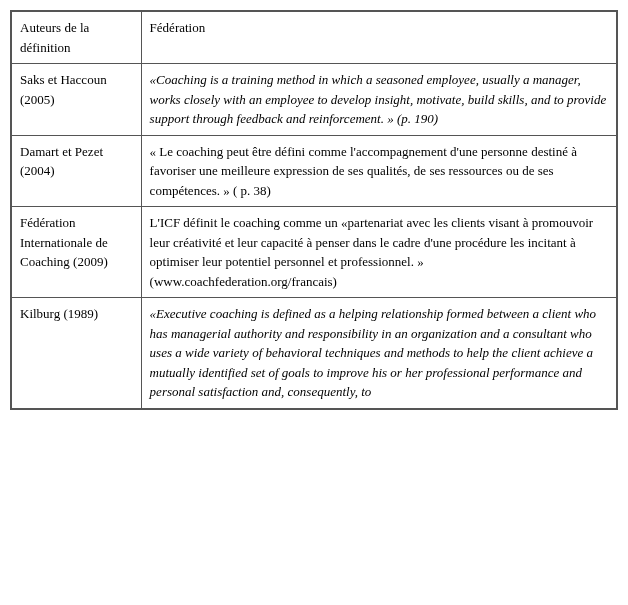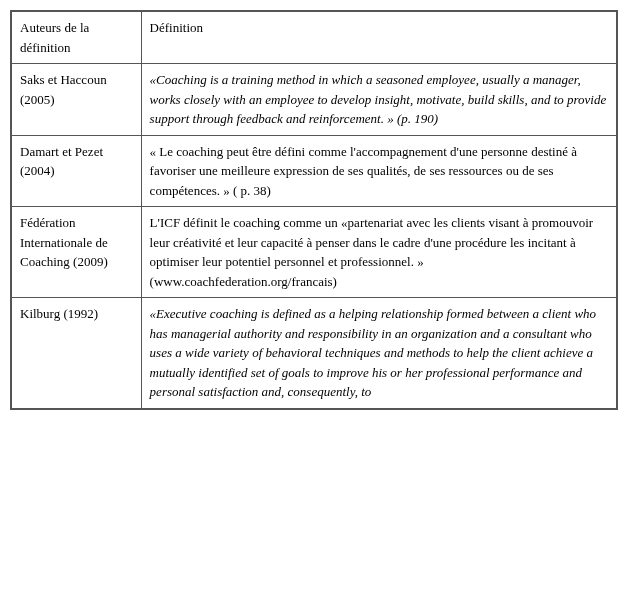--- a/index.html
+++ b/index.html
@@ -56,21 +56,21 @@
 <body>
 
 <div class="table-container">
   <table>
     <thead>
       <tr class="header-row">
         <td class="col-author">
           <span>Auteurs de la définition</span>
         </td>
         <td class="col-def">
-          <span>Définition</span>
+          <span>Fédération</span>
         </td>
       </tr>
     </thead>
     <tbody>
       <tr>
         <td class="col-author">
           <span>Saks et Haccoun (2005)</span>
         </td>
         <td class="col-def">
           <span class="italic-text">«Coaching is a training method in which a seasoned employee, usually a manager, works closely with an employee to develop insight, motivate, build skills, and to provide support through feedback and reinforcement. » (p. 190)</span>
@@ -87,21 +87,21 @@
       <tr>
         <td class="col-author">
           <span>Fédération Internationale de Coaching (2009)</span>
         </td>
         <td class="col-def">
           <span>L'ICF définit le coaching comme un «partenariat avec les clients visant à promouvoir leur créativité et leur capacité à penser dans le cadre d'une procédure les incitant à optimiser leur potentiel personnel et professionnel. » (www.coachfederation.org/francais)</span>
         </td>
       </tr>
       <tr>
         <td class="col-author">
-          <span>Kilburg (1992)</span>
+          <span>Kilburg (1989)</span>
         </td>
         <td class="col-def">
           <span class="italic-text">«Executive coaching is defined as a helping relationship formed between a client who has managerial authority and responsibility in an organization and a consultant who uses a wide variety of behavioral techniques and methods to help the client achieve a mutually identified set of goals to improve his or her professional performance and personal satisfaction and, consequently, to</span>
         </td>
       </tr>
     </tbody>
   </table>
 </div>
 
 </body></html>

